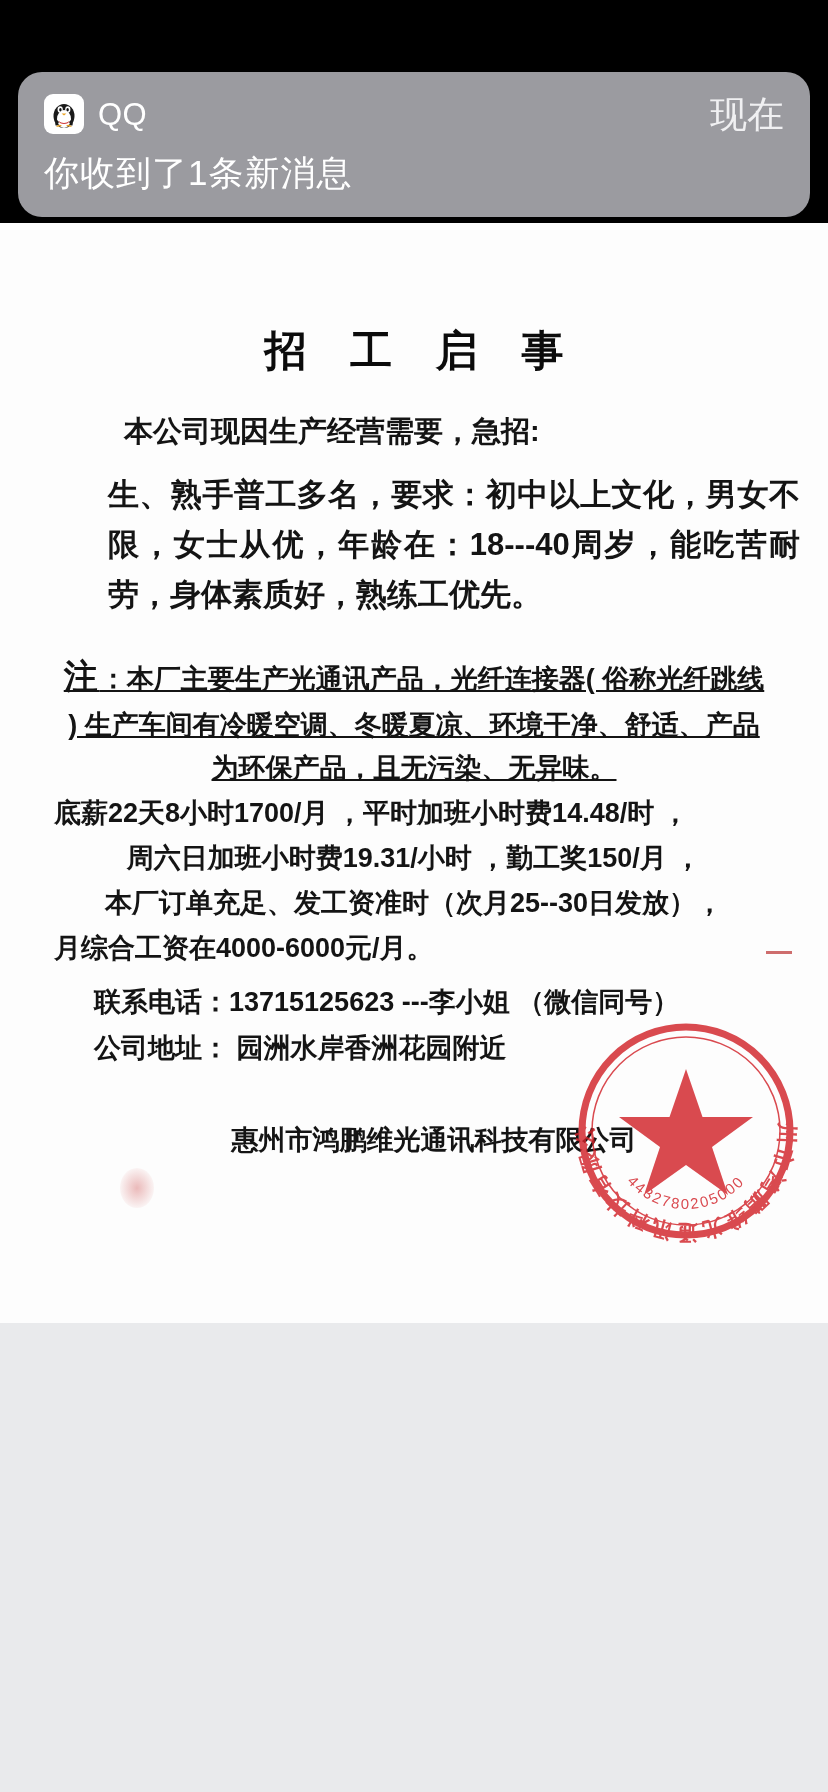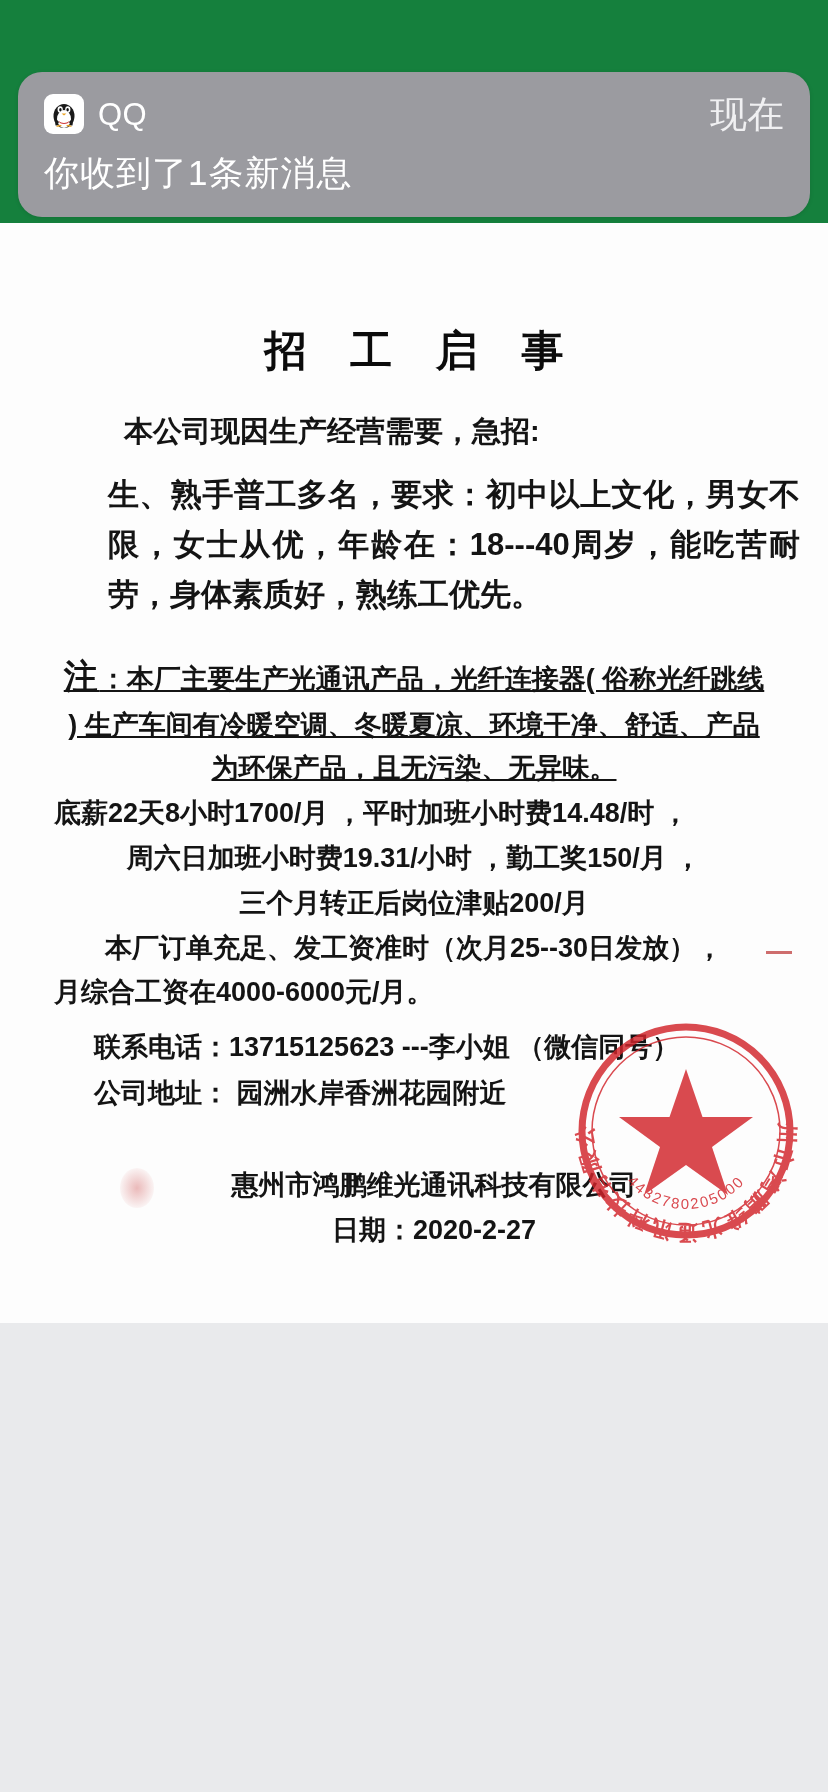--- a/index.html
+++ b/index.html
@@ -15,21 +15,21 @@
     position: relative;
   }
 
   
   .notif-wrap {
     position: absolute;
     top: 0;
     left: 0;
     width: 828px;
     height: 232px;
-    background: #15803d;
+    background: #000000;
   }
   .notification {
     position: absolute;
     left: 18px;
     top: 72px;
     width: 792px;
     height: 145px;
     border-radius: 24px;
     background: #9b9ba0;
     box-shadow: 0 1px 4px rgba(0,0,0,0.12);
@@ -231,30 +231,28 @@
     <p class="p lead">本公司现因生产经营需要，急招:</p>
 
     <p class="p block-main">生、熟手普工多名，要求：初中以上文化，男女不限，女士从优，年龄在：18---40周岁，能吃苦耐劳，身体素质好，熟练工优先。</p>
 
     <p class="p note">
       <span class="bigz">注</span><span>：本厂主要生产光通讯产品，光纤连接器( 俗称光纤跳线 ) 生产车间有冷暖空调、冬暖夏凉、环境干净、舒适、产品为环保产品，且无污染、无异味。</span>
     </p>
 
     <p class="p pay-line left">底薪22天8小时1700/月   ，平时加班小时费14.48/时  ，</p>
     <p class="p pay-line">周六日加班小时费19.31/小时  ，勤工奖150/月  ，</p>
-    <p class="p pay-line">三个月转正后岗位津贴200/月</p>
 
     <p class="p pay-line">本厂订单充足、发工资准时（次月25--30日发放），</p>
     <p class="p pay-line left">月综合工资在4000-6000元/月。</p>
 
     <p class="p contact">联系电话：13715125623 ---李小姐 （微信同号）</p>
     <p class="p contact" style="margin-top:0">公司地址： 园洲水岸香洲花园附近</p>
 
     <p class="p company">惠州市鸿鹏维光通讯科技有限公司</p>
-    <p class="p date">日期：2020-2-27</p>
 
     <div class="smudge"></div>
     <div class="dash"></div>
 
     <div class="stamp">
       <svg width="248" height="248" viewBox="0 0 248 248" aria-hidden="true">
         <defs>
           <path id="stamparc" d="M 124,124 m -94,0 a 94,94 0 1 1 188,0" transform="rotate(180 124 124)" fill="none"></path>
           <path id="stamparc2" d="M 124,124 m -78,0 a 78,78 0 1 0 156,0" fill="none"></path>
         </defs>

